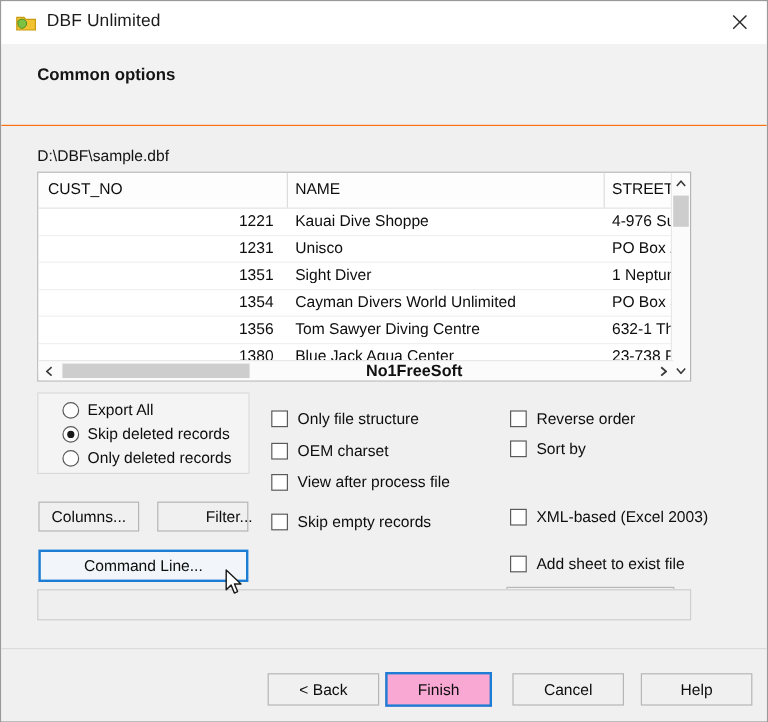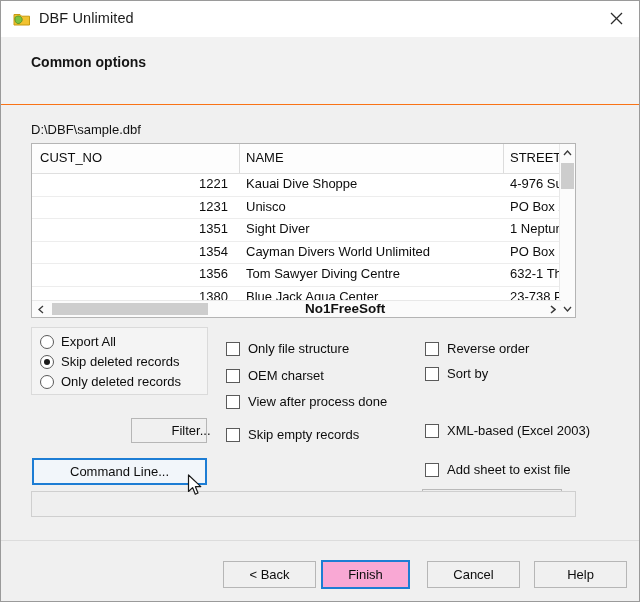--- a/index.html
+++ b/index.html
@@ -168,21 +168,21 @@
 
   
   .radio-group {
     position: absolute; left: 30px; top: 222px;
     width: 177px; height: 68px;
     border: 1px solid #dadada;
     background: #f4f4f4;
     box-sizing: border-box;
   }
   .radio-row {
-    position: absolute; left: 8px;
+    position: absolute; left: 20px;
     display: flex; align-items: center;
     white-space: nowrap;
   }
   .radio-mark {
     width: 14px; height: 14px;
     border: 1px solid #5a5a5a;
     border-radius: 50%;
     background: #ffffff;
     box-sizing: border-box;
     position: relative;
@@ -395,21 +395,21 @@
     <div class="chk-row" style="left:225px; top:236px;">
       <span class="chk-mark"></span>
       <span class="chk-label">Only file structure</span>
     </div>
     <div class="chk-row" style="left:225px; top:263px;">
       <span class="chk-mark"></span>
       <span class="chk-label">OEM charset</span>
     </div>
     <div class="chk-row" style="left:225px; top:289px;">
       <span class="chk-mark"></span>
-      <span class="chk-label">View after process done</span>
+      <span class="chk-label">View after process file</span>
     </div>
     <div class="chk-row" style="left:225px; top:322px;">
       <span class="chk-mark"></span>
       <span class="chk-label">Skip empty records</span>
     </div>
 
     <div class="chk-row" style="left:424px; top:236px;">
       <span class="chk-mark"></span>
       <span class="chk-label">Reverse order</span>
     </div>
@@ -429,20 +429,21 @@
 
     <div class="chk-row" style="left:424px; top:318px;">
       <span class="chk-mark"></span>
       <span class="chk-label">XML-based (Excel 2003)</span>
     </div>
     <div class="chk-row" style="left:424px; top:357px;">
       <span class="chk-mark"></span>
       <span class="chk-label">Add sheet to exist file</span>
     </div>
 
+    <div class="btn" style="left:31px; top:313px; width:84px; height:25px;">Columns...</div>
     <div class="btn" style="left:130px; top:313px; width:76px; height:25px;padding-left:44px;">Filter...</div>
     <div class="btn focused" style="left:31px; top:353px; width:175px; height:27px;">Command Line...</div>
 
     <div class="progress"></div>
   </div>
 
   <div class="footer">
     <div class="btn" style="left:222px; top:20px; width:93px; height:27px;">&lt; Back</div>
     <div class="btn default-btn" style="left:320px; top:19px; width:89px; height:29px;">Finish</div>
     <div class="btn" style="left:426px; top:20px; width:93px; height:27px;">Cancel</div>

